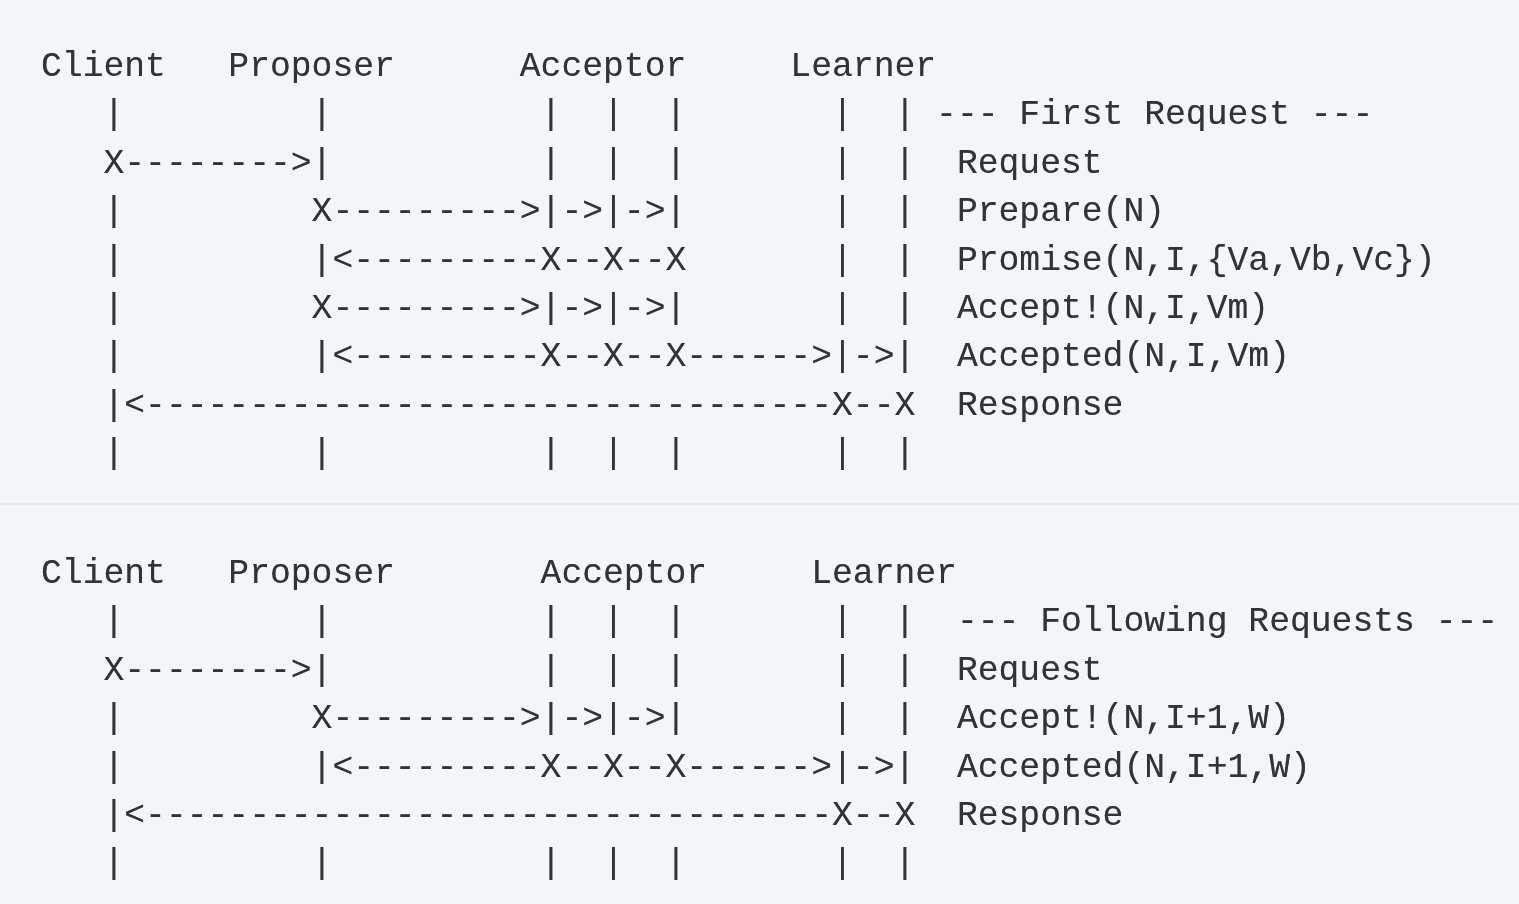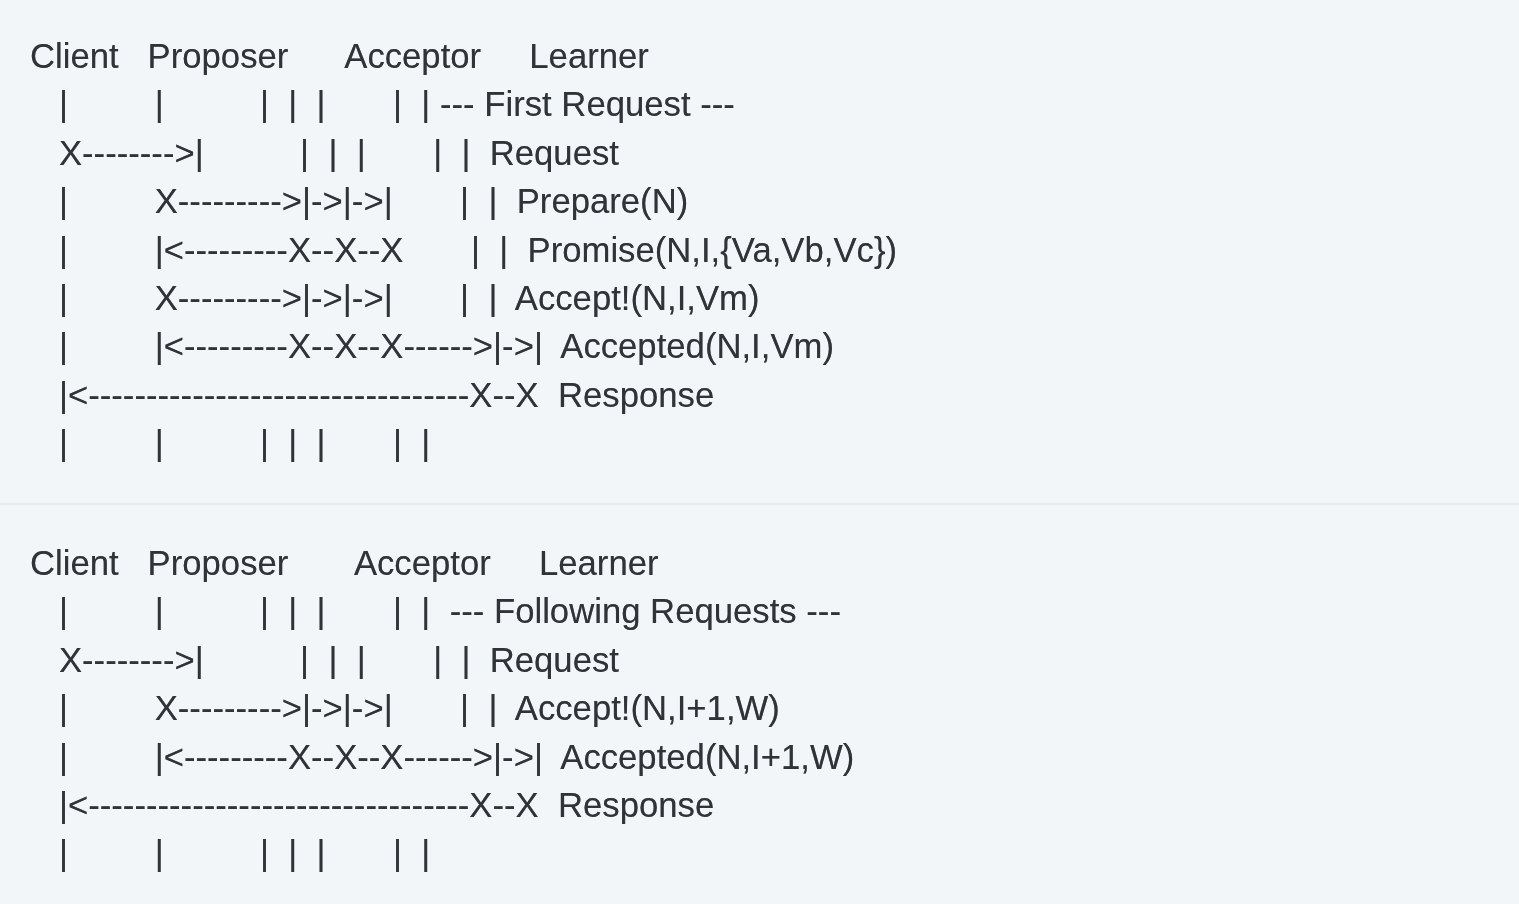--- a/index.html
+++ b/index.html
@@ -15,24 +15,24 @@
     position: relative;
     overflow: hidden;
     background: var(--background);
     font-family: "DejaVu Sans Mono", "Liberation Mono", monospace;
   }
   .stage {
     position: absolute;
     inset: 0;
   }
   pre.ascii {
-    margin: 1px;
+    margin: 12px;
     position: absolute;
     left: 29px;
-    font-family: Liberation Sans, sans-serif;
+    font-family: Liberation Mono, monospace;
     font-size: 34.7px;
     line-height: 48.4px;
     letter-spacing: 0;
     color: var(--text);
     white-space: pre;
     text-shadow: 0 0 0.6px rgba(47, 52, 57, 0.55); 
   }
   #diagram-first { top: 31px; }
   #diagram-following { top: 538px; }
   .divider {

